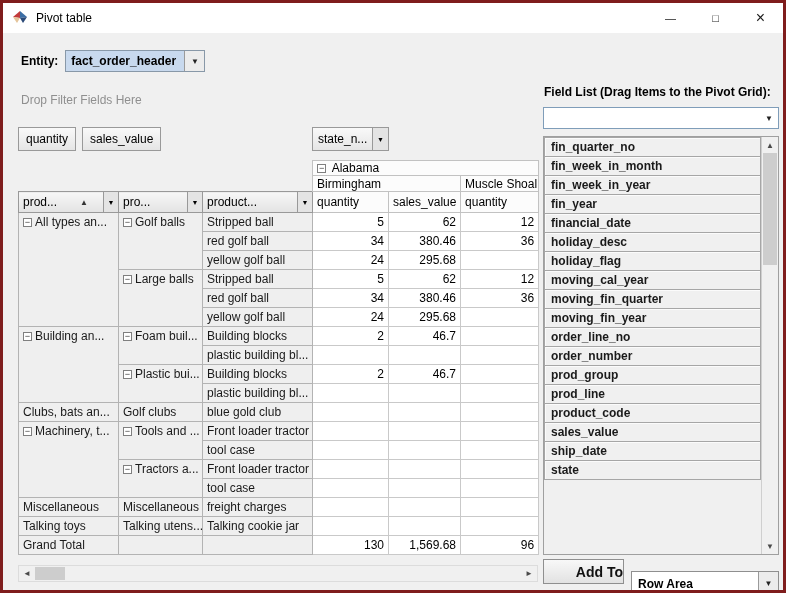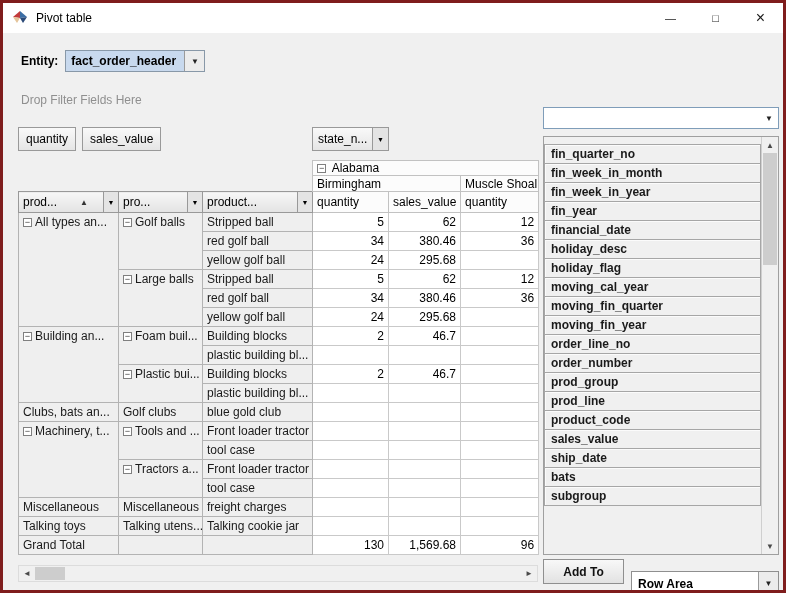--- a/index.html
+++ b/index.html
@@ -64,31 +64,31 @@
   .hscroll .right { right:0; }
   .hscroll .sb-thumb { position:absolute; left:16px; top:1px; width:30px; height:13px; background:#cdcdcd; }
 
   
   .right-panel { position:absolute; left:540px; top:0; width:237px; height:593px; }
   .fl-title { position:absolute; top:82px; left:1px; font-weight:bold; }
   .search-combo { position:absolute; top:104px; left:0; width:236px; height:22px; border:1px solid #7f9db9; background:#fff; display:flex; }
   .search-combo input { flex:1; border:none; outline:none; font-family:inherit; font-size:12px; padding-left:4px; background:#fff; }
   .search-combo .sc-arrow { width:18px; display:flex; align-items:center; justify-content:center; font-size:8px; color:#222; }
   .field-list-wrap { position:absolute; top:133px; left:0; width:236px; height:419px; border:1px solid #9f9f9f; background:#f0f0f0; overflow:hidden; }
-  .field-list { position:absolute; left:0; top:7px; width:217px; }
+  .field-list { position:absolute; left:0; top:0; width:217px; }
   .field-item { height:20px; border:1px solid #a6a6a6; margin-top:-1px; background:#f0f0f0; box-shadow:inset 1px 1px 0 rgba(255,255,255,.75); font-weight:bold; color:#1a1a1a; display:flex; align-items:center; padding-left:6px; white-space:nowrap; overflow:hidden; }
   .field-item:first-child { margin-top:0; }
   .vscroll { position:absolute; right:0; top:0; bottom:0; width:17px; background:#f0f0f0; border-left:1px solid #cfcfcf; }
   .vscroll .sb-btn { left:0; width:16px; height:16px; }
   .vscroll .up { top:0; }
   .vscroll .down { bottom:0; }
   .vscroll .sb-thumb { position:absolute; left:1px; top:16px; width:14px; height:112px; background:#cdcdcd; }
 
   .fl-footer { position:absolute; top:556px; left:0; width:237px; height:26px; }
-  .add-btn { position:absolute; left:0; top:0; width:81px; height:25px; background:linear-gradient(#f8f8f8,#e2e2e2); border:1px solid #8f8f8f; font-family:inherit; font-size:12px; font-weight:bold; color:#111; }
+  .add-btn { position:absolute; left:0; top:0; width:81px; height:25px; background:linear-gradient(#f8f8f8,#e2e2e2); border:1px solid #8f8f8f; font-family:inherit; font-size:14px; font-weight:bold; color:#111;text-align:right; }
   .area-combo { position:absolute; left:88px; top:12px; width:148px; height:25px; border:1px solid #8f8f8f; background:#fff; display:flex; align-items:stretch; }
   .area-combo .combo-text { font-weight:bold; padding-left:6px; }
   .area-combo .combo-arrow { width:20px; }
 </style>
 </head>
 <body>
 
 <div class="window">
 
   <div class="titlebar">
@@ -301,20 +301,21 @@
       </tbody>
   </table>
 
   <div class="hscroll">
     <div class="sb-btn left">◄</div>
     <div class="sb-thumb"></div>
     <div class="sb-btn right">►</div>
   </div>
 
   <div class="right-panel">
+    <div class="fl-title">Field List (Drag Items to the Pivot Grid):</div>
     <div class="search-combo">
       <input value="" style="">
       <span class="sc-arrow">▼</span>
     </div>
     <div class="field-list-wrap">
       <div class="field-list">
           <div class="field-item">fin_quarter_no</div>
           <div class="field-item">fin_week_in_month</div>
           <div class="field-item">fin_week_in_year</div>
           <div class="field-item">fin_year</div>
@@ -324,22 +325,21 @@
           <div class="field-item">moving_cal_year</div>
           <div class="field-item">moving_fin_quarter</div>
           <div class="field-item">moving_fin_year</div>
           <div class="field-item">order_line_no</div>
           <div class="field-item">order_number</div>
           <div class="field-item">prod_group</div>
           <div class="field-item">prod_line</div>
           <div class="field-item">product_code</div>
           <div class="field-item">sales_value</div>
           <div class="field-item">ship_date</div>
-          <div class="field-item">bats</div>
-          <div class="field-item">subgroup</div>
+          <div class="field-item">state</div>
         </div>
       <div class="vscroll">
         <div class="sb-btn up">▲</div>
         <div class="sb-thumb"></div>
         <div class="sb-btn down">▼</div>
       </div>
     </div>
     <div class="fl-footer">
       <button class="add-btn">Add To</button>
       <div class="combo area-combo">

